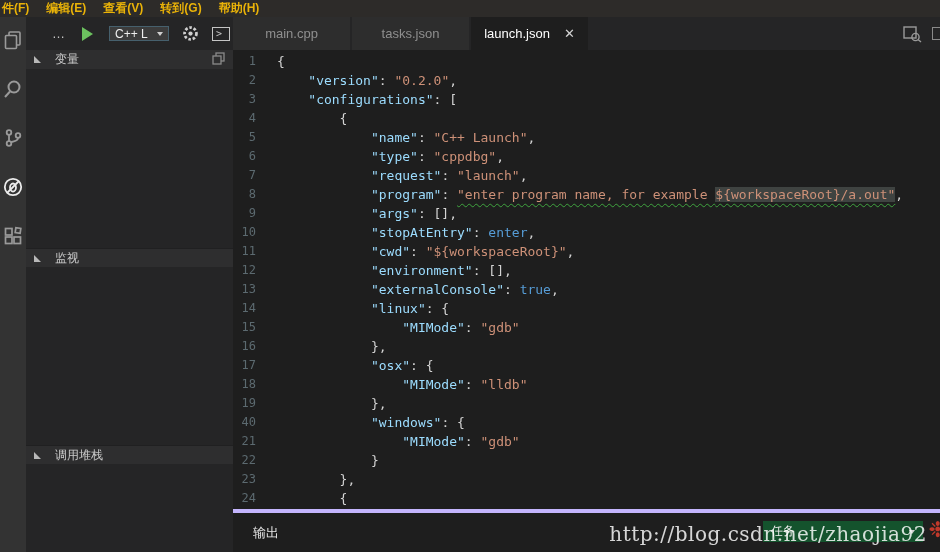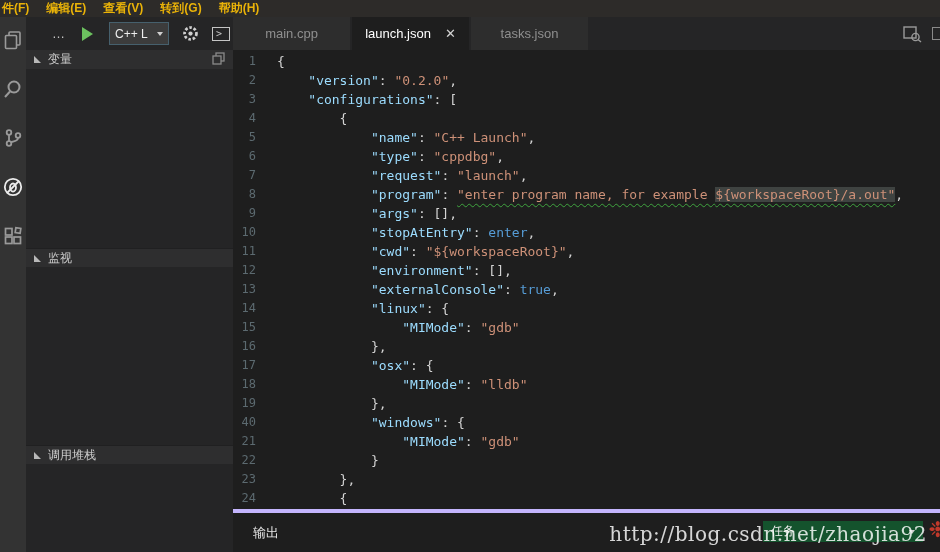--- a/index.html
+++ b/index.html
@@ -22,33 +22,33 @@
              justify-content:center; cursor:pointer; }
   .ab-item svg { stroke:#9a9a9a; }
   .ab-item.active svg { stroke:#ececec; }
 
   
   .sidebar { width:207px; background:#252526; flex:none; display:flex; flex-direction:column; }
   .debug-toolbar { height:33px; display:flex; align-items:center; padding-left:26px; flex:none; }
   .more-btn { color:#c5c5c5; font-size:13px; letter-spacing:1px; margin-right:16px; cursor:pointer; }
   .play-btn { width:0; height:0; border-left:11px solid #6cc15f; border-top:7px solid transparent;
               border-bottom:7px solid transparent; margin-right:16px; cursor:pointer; }
-  .config-select { width:60px; height:23px; background:#3c3c3c; border:1px solid #46606d;
+  .config-select { width:60px; height:15px; background:#3c3c3c; border:1px solid #46606d;
                    display:flex; align-items:center; justify-content:space-between;
                    padding:0 5px; cursor:pointer; margin-right:13px; }
   .config-select .lbl { color:#eeeeee; font-size:12px; white-space:nowrap; }
   .caret-down { width:0; height:0; border-top:4px solid #d0d0d0;
                 border-left:3.5px solid transparent; border-right:3.5px solid transparent; }
   .gear-btn { margin-right:13px; cursor:pointer; display:flex; }
   .console-btn { width:18px; height:14px; border:1px solid #c5c5c5; color:#c5c5c5;
                  font-size:10px; line-height:12px; padding-left:3px; cursor:pointer;
                  font-family:"DejaVu Sans Mono", monospace; }
 
   .sec-header { height:19px; background:#2e2e2f; border-top:1px solid #202021;
-                display:flex; align-items:center; padding:0 8px; gap:7px;
+                display:flex; align-items:center; padding:0 8px; gap:14px;
                 color:#cbcbcb; font-size:12px; cursor:pointer; flex:none; }
   .twistie { width:0; height:0; border-bottom:7px solid #b8b8b8; border-right:7px solid transparent; }
   .sec-header .spacer { flex:1; }
   .copy-icon svg { stroke:#8a8a8a; }
   .sec-body { background:#252526; }
   .body-vars { height:179px; }
   .body-watch { height:178px; }
   .body-callstack { flex:1; }
 
   
@@ -189,26 +189,26 @@
         <span>调用堆栈</span>
       </div>
       <div class="sec-body body-callstack"></div>
     </div>
 
     <div class="editor-col">
       <div class="tabbar">
         <div class="tab">
           <span>main.cpp</span>
         </div>
+        <div class="tab">
+          <span>tasks.json</span>
+        </div>
         <div class="tab active">
           <span>launch.json</span>
           <span class="close">✕</span>
-        </div>
-        <div class="tab">
-          <span>tasks.json</span>
         </div>
         <div class="tab-actions">
           <span class="icon-btn">
             <svg width="20" height="18" viewBox="0 0 20 18" fill="none" stroke-width="1.4">
               <rect x="2" y="2" width="12" height="11"></rect>
               <circle cx="13.5" cy="12" r="3.6"></circle>
               <line x1="16" y1="14.5" x2="19" y2="17"></line>
             </svg>
           </span>
           <span class="partial-icon"></span>

